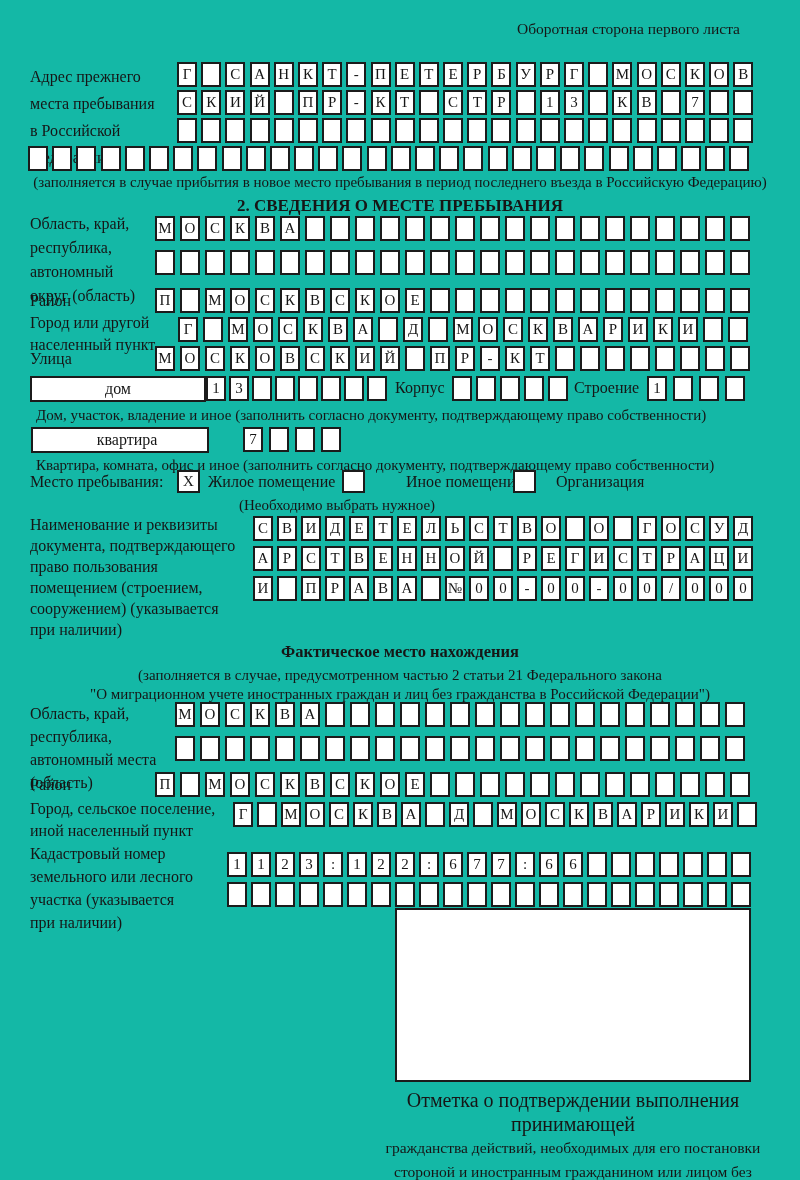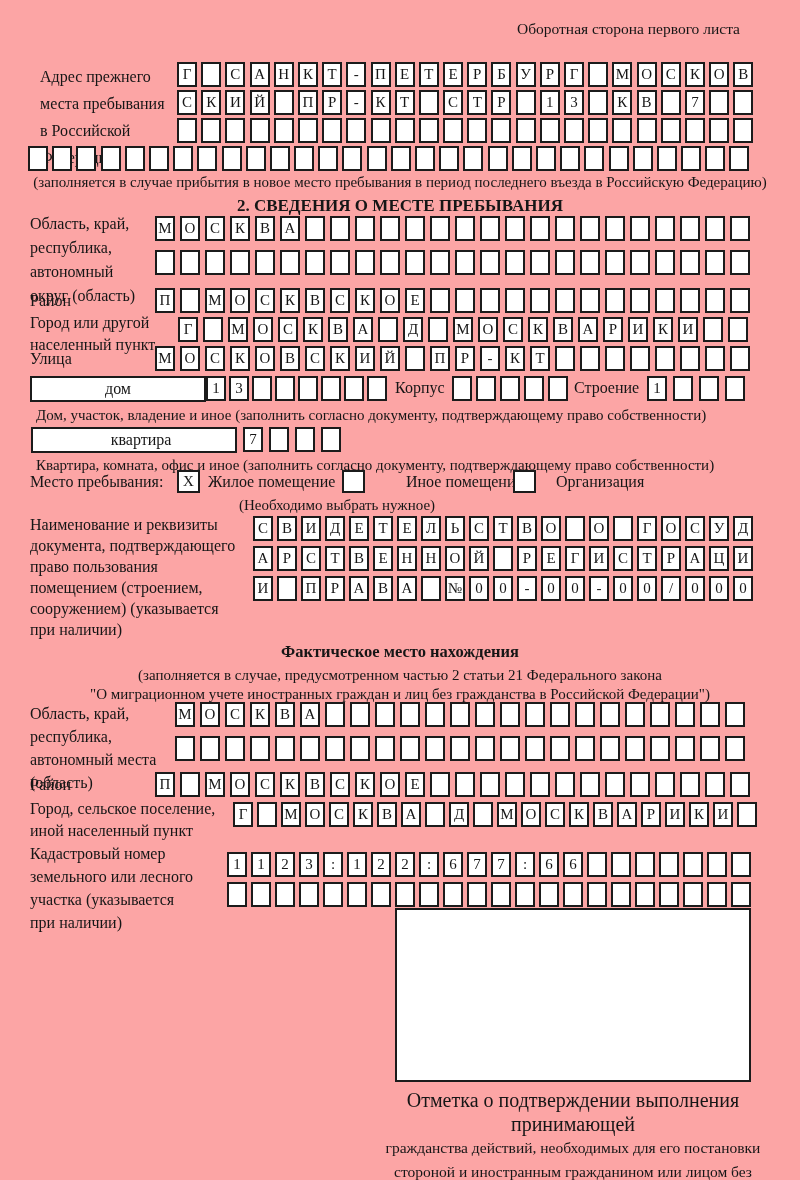--- a/index.html
+++ b/index.html
@@ -1,16 +1,16 @@
 <!DOCTYPE html>
 <html><head>
 <meta charset="utf-8">
 <style>
   html,body{margin:0;padding:0;background:#fff;}
-  #page{position:relative;width:800px;height:1180px;background:#fca5a5;overflow:hidden;
+  #page{position:relative;width:800px;height:1180px;background:#14b8a6;overflow:hidden;
         font-family:"Liberation Serif","DejaVu Serif",serif;color:#161616;}
   .abs{position:absolute;}
   .lbl{font-size:16px;white-space:nowrap;}
   .cap{font-size:15px;white-space:nowrap;}
   .title{font-weight:bold;font-size:17px;text-align:center;width:800px;}
   .center{text-align:center;width:800px;}
   .cellrow{display:flex;}
   .g42{gap:4.2px;} .g5{gap:5px;} .g4{gap:4px;} .g3{gap:3px;} .g6{gap:6px;}
   .cell{box-sizing:border-box;flex:0 0 20px;width:20px;height:25px;border:2px solid #1b1b1b;
         display:inline-flex;align-items:center;justify-content:center;
@@ -22,21 +22,21 @@
   .stampbox{box-sizing:border-box;border:2px solid #1b1b1b;background:#fff;}
   .lh{line-height:22px;}
 </style>
 </head>
 <body>
 
 <div id="page">
 
   <div class="abs cap" style="top:20px;left:0;width:740px;text-align:right;font-size:15.5px;">Оборотная сторона первого листа</div>
 
-  <div class="abs" style="top:63px;left:30px;margin-left:10px;">
+  <div class="abs" style="top:63px;left:30px;">
     <div class="lbl" style="line-height:27px;">Адрес прежнего</div>
     <div class="lbl" style="line-height:27px;">места пребывания</div>
     <div class="lbl" style="line-height:27px;">в Российской</div>
     <div class="lbl" style="line-height:27px;">Федерации</div>
   </div>
   <div class="abs cellrow g42" style="top:62px;left:177px;">
       <span class="cell">Г</span>
       <span class="cell"></span>
       <span class="cell">С</span>
       <span class="cell">А</span>
@@ -315,21 +315,21 @@
     </div>
   <div class="abs lbl" style="top:379px;left:574px;">Строение</div>
   <div class="abs cellrow g6" style="top:376px;left:647px;">
       <span class="cell">1</span>
       <span class="cell"></span>
       <span class="cell"></span>
       <span class="cell"></span>
     </div>
   <div class="abs cap" style="top:407px;left:36px;">Дом, участок, владение и иное (заполнить согласно документу, подтверждающему право собственности)</div>
 
-  <div class="abs bigbox" style="top:427px;left:31px;width:206px;padding-left:14px;">квартира</div>
+  <div class="abs bigbox" style="top:427px;left:31px;width:178px;padding-left:14px;">квартира</div>
   <div class="abs cellrow g6" style="top:427px;left:243px;">
       <span class="cell">7</span>
       <span class="cell"></span>
       <span class="cell"></span>
       <span class="cell"></span>
     </div>
   <div class="abs cap" style="top:457px;left:36px;">Квартира, комната, офис и иное (заполнить согласно документу, подтверждающему право собственности)</div>
 
   <div class="abs lbl" style="top:473px;left:30px;">Место пребывания:</div>
   <div class="abs checkbox" style="top:470px;left:177px;">X</div>

